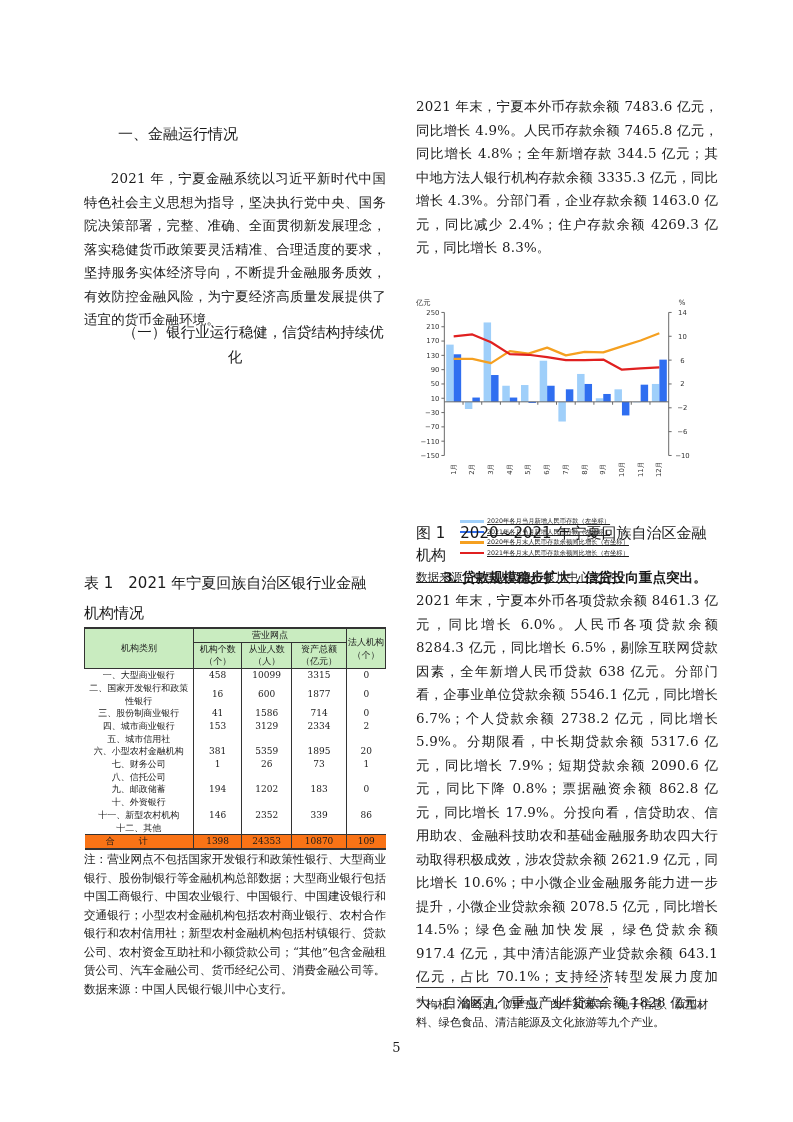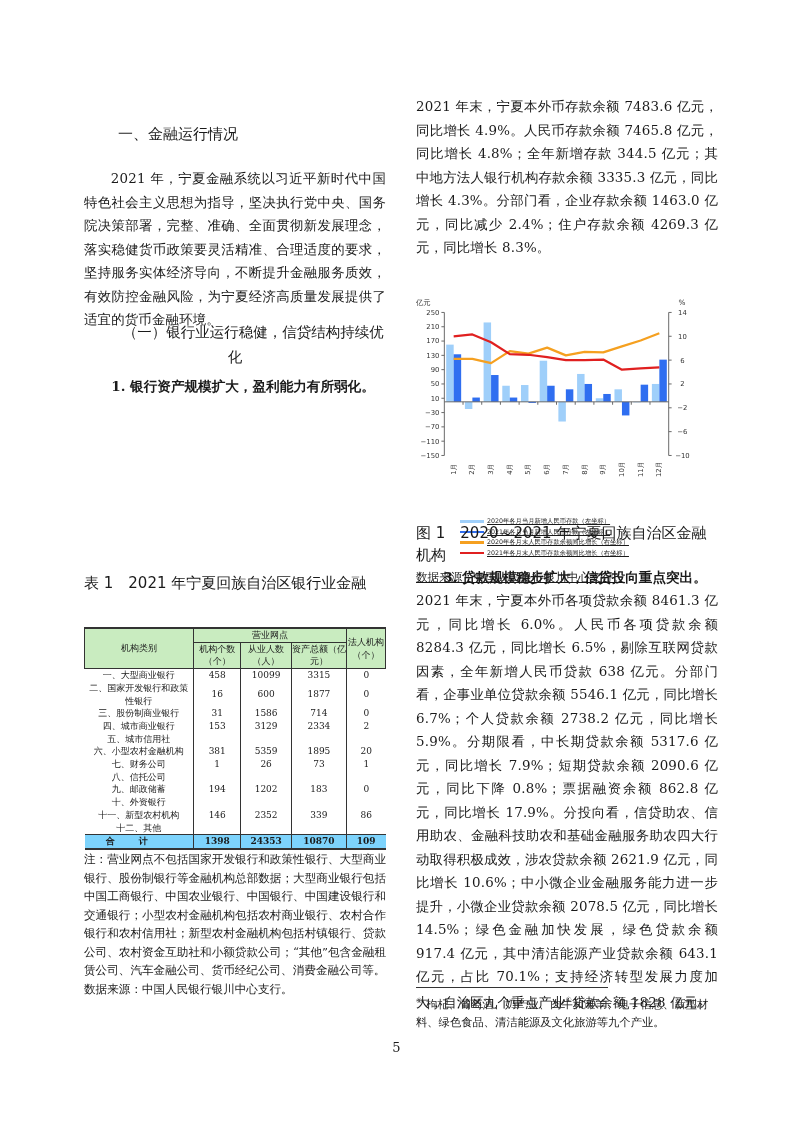--- a/index.html
+++ b/index.html
@@ -12,21 +12,21 @@
   .indent { text-indent: 2em; }
   .h1 { position: absolute; left: 34px; top: 125px; font-family: "DejaVu Sans", "Liberation Sans", sans-serif; font-size: 15px; }
   .h2 { font-family: "DejaVu Sans", "Liberation Sans", sans-serif; font-size: 14.5px; line-height: 25px; margin: 0; text-indent: 2.5em; }
   .h3 { font-weight: bold; font-size: 13.6px; line-height: 23px; margin: 0; text-indent: 2em; }
   .caption { font-family: "DejaVu Sans", "Liberation Sans", sans-serif; font-size: 15px; text-align: left; line-height: 30px; margin: 0; }
   table.t { border-collapse: collapse; width: 302px; font-size: 9px; line-height: 12.7px; }
   table.t th { background: #c9ecc0; font-weight: normal; border: 1px solid #333; padding: 0; text-align: center; }
   table.t td { padding: 0 1px; vertical-align: middle; }
   table.t td.num { text-align: center; border-left: 1px solid #333; }
   table.t td.name { text-align: center; }
-  table.t tr.total td { background: #7dd3fc; border-top: 1px solid #333; border-bottom: 2px solid #333; font-weight: bold; }
+  table.t tr.total td { background: #f97316; border-top: 1px solid #333; border-bottom: 2px solid #333; font-weight: normal; }
   table.t tr.total td.name { text-align: center; letter-spacing: 24px; }
   .note { font-size: 11.6px; line-height: 18.5px; margin: 0; text-align: justify; }
   .src { font-size: 11.6px; line-height: 18px; margin: 0; }
   .chart { position: relative; width: 290px; height: 260px; }
   .legend { font-family: "DejaVu Sans", "Liberation Sans", sans-serif; font-size: 6.3px; line-height: 10.5px; margin-left: 48px; }
   .legend .sw { display: inline-block; width: 24px; height: 2.5px; vertical-align: middle; margin-right: 3px; }
   .footnote-line { width: 192px; border-top: 1px solid #333; margin-top: 12px; }
   .fn { font-size: 11.3px; line-height: 18px; margin: 4px 0 0 0; }
   .pagenum { position: absolute; left: 0; width: 793px; top: 1040px; text-align: center; font-size: 13px; }
   sup { font-size: 7px; }
@@ -37,25 +37,25 @@
 <div class="col left">
   <div class="h1">一、金融运行情况</div>
 
   <p class="p indent" style="position:absolute; top:167px; width:302px;">2021 年，宁夏金融系统以习近平新时代中国特色社会主义思想为指导，坚决执行党中央、国务院决策部署，完整、准确、全面贯彻新发展理念，落实稳健货币政策要灵活精准、合理适度的要求，坚持服务实体经济导向，不断提升金融服务质效，有效防控金融风险，为宁夏经济高质量发展提供了适宜的货币金融环境。</p>
 
   <div style="position:absolute; top:320px; width:302px;text-align:center;">
     <p class="h2">（一）银行业运行稳健，信贷结构持续优化</p>
   </div>
 
   <div style="position:absolute; top:375px; width:302px;">
-    <p class="h3">1. 银行资产规模扩大，盈利能力有所弱化。</p>
   </div>
 
   <div style="position:absolute; top:568px; width:302px;">
     <p class="caption">表 1　2021 年宁夏回族自治区银行业金融</p>
+    <p class="caption">机构情况</p>
   </div>
 
   <div style="position:absolute; top:627px; width:302px;">
     <table class="t">
       <thead>
         <tr style="border-top:2px solid #333;">
           <th rowspan="2" style="width:108px;">机构类别</th>
           <th colspan="3">营业网点</th>
           <th rowspan="2" style="width:38px;">法人机构（个）</th>
         </tr>
@@ -75,21 +75,21 @@
           </tr>
           <tr class="">
             <td class="name">二、国家开发银行和政策性银行</td>
             <td class="num">16</td>
             <td class="num">600</td>
             <td class="num">1877</td>
             <td class="num">0</td>
           </tr>
           <tr class="">
             <td class="name">三、股份制商业银行</td>
-            <td class="num">31</td>
+            <td class="num">41</td>
             <td class="num">1586</td>
             <td class="num">714</td>
             <td class="num">0</td>
           </tr>
           <tr class="">
             <td class="name">四、城市商业银行</td>
             <td class="num">153</td>
             <td class="num">3129</td>
             <td class="num">2334</td>
             <td class="num">2</td>

